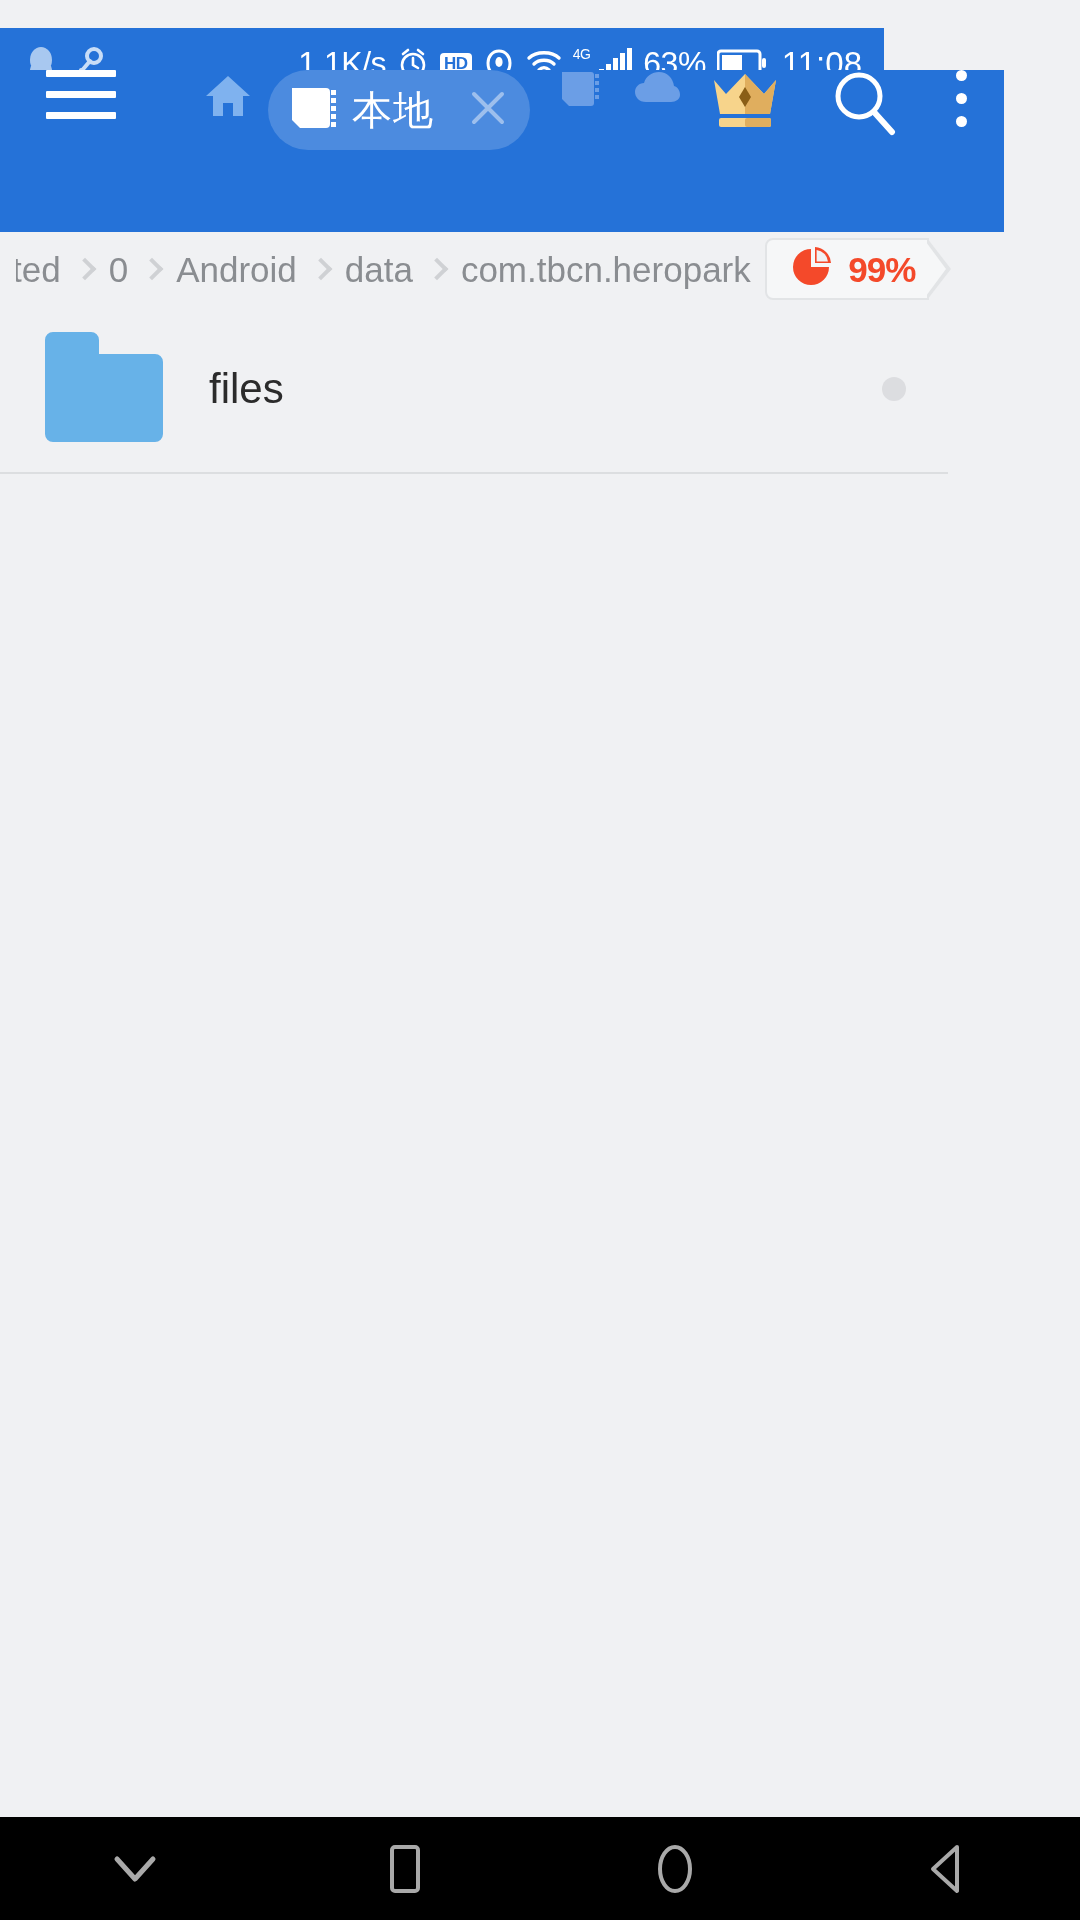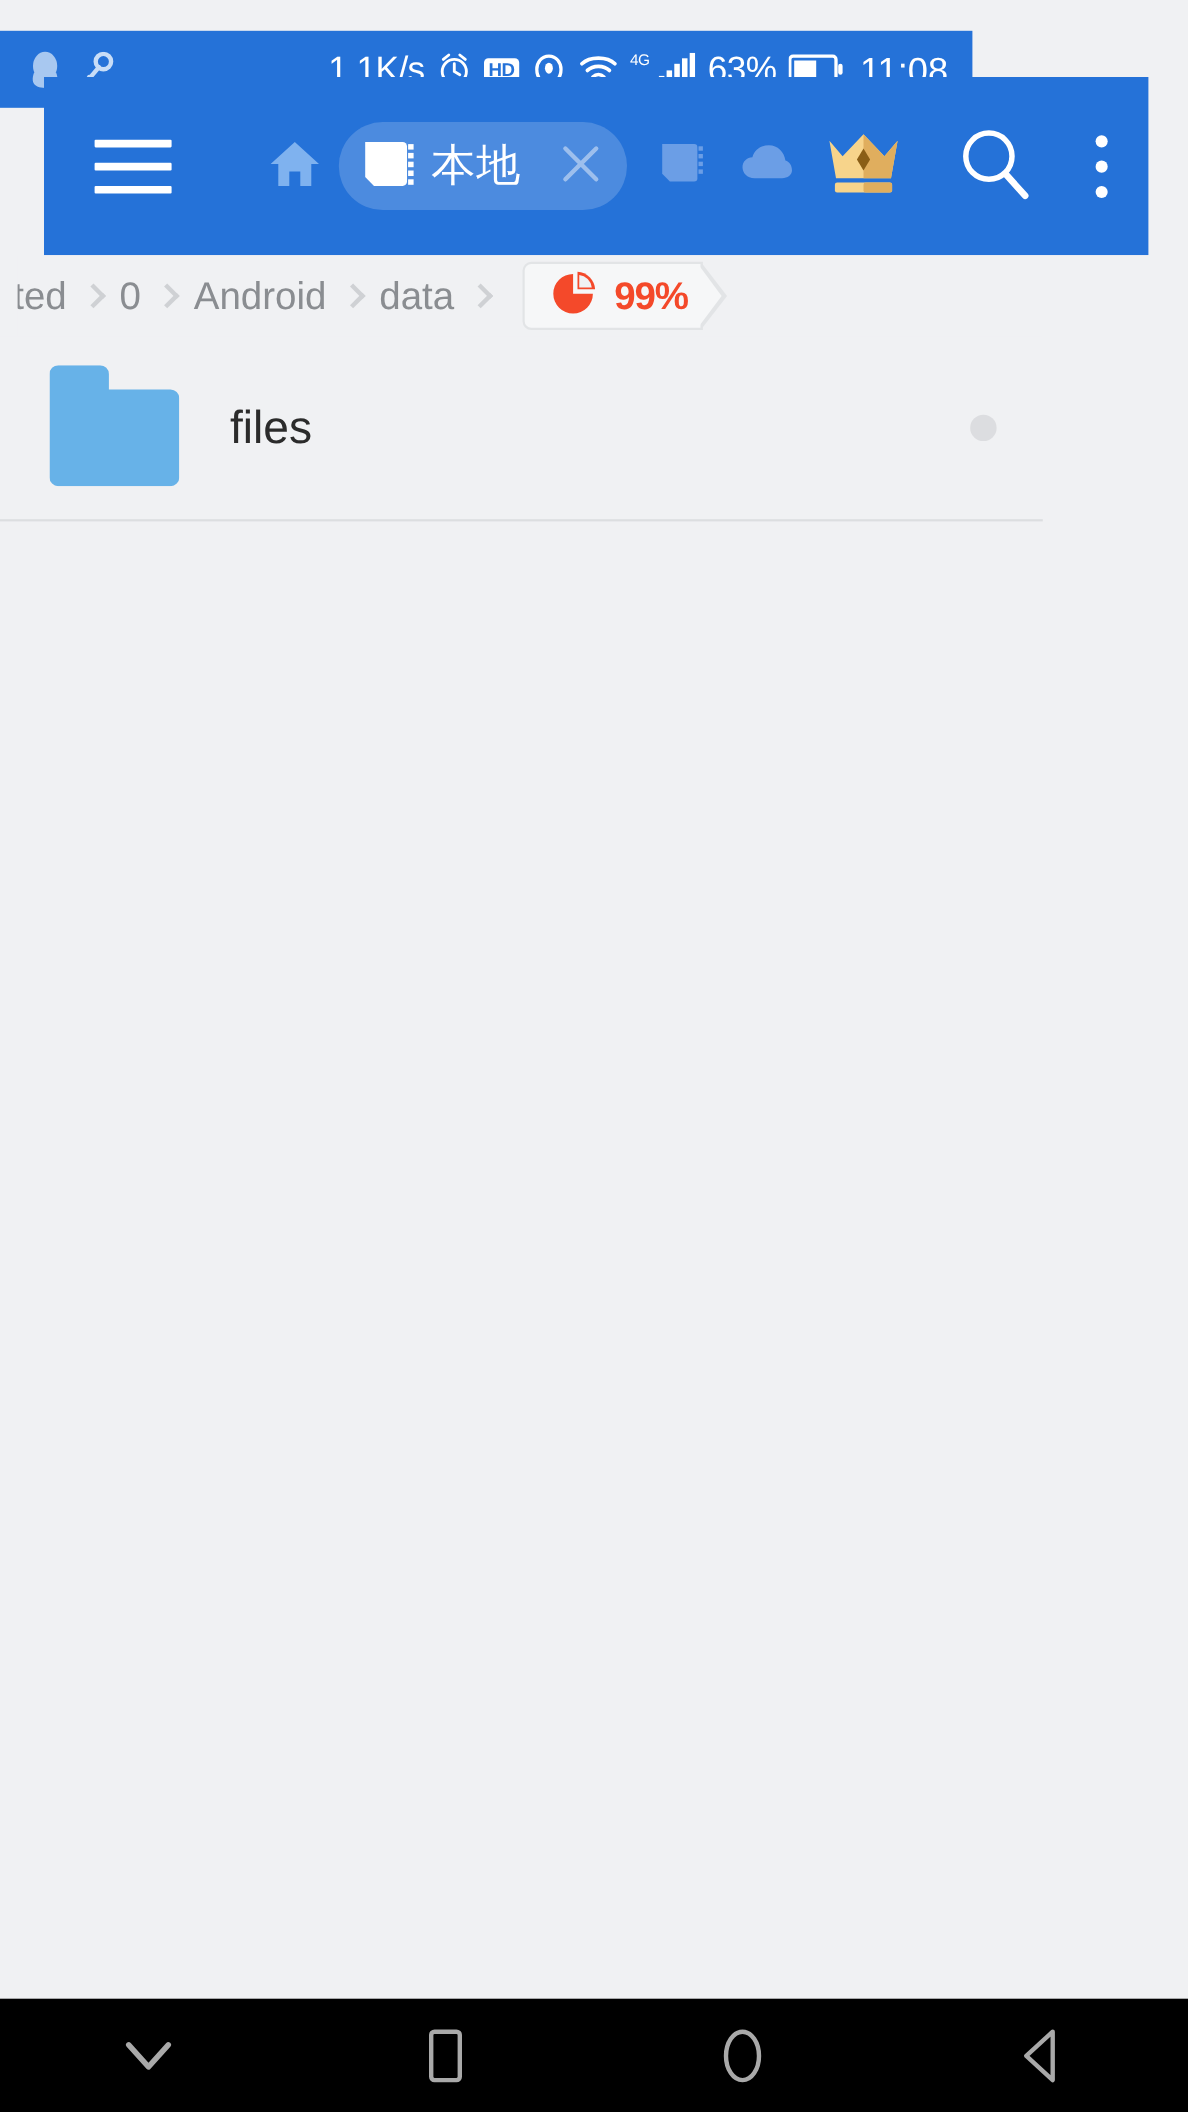--- a/index.html
+++ b/index.html
@@ -24,21 +24,21 @@
   .sb-ico{ display:inline-flex; align-items:center; justify-content:center; }
   .hd-badge{
     background:#ffffff; color:#2572d8; font-size:17px; font-weight:bold;
     border-radius:4px; padding:2px 4px; line-height:1; letter-spacing:-0.5px;
   }
   .g4{ font-size:14px; position:relative; top:-9px; margin-right:-3px; }
 
   
   .toolbar{
     position:absolute; top:70px; left:0; width:1004px; height:162px;
-    background:#2572d8; display:flex; align-items:center;margin-left:40px;
+    background:#2572d8; display:flex; 
   }
   .hamburger{ width:72px; margin-left:46px; display:flex; flex-direction:column; gap:14px; cursor:pointer;}
   .hamburger span{ display:block; height:7px; background:#fff; border-radius:1px; }
   .hamburger span:nth-child(1){ width:70px; }
   .hamburger span:nth-child(2){ width:70px; }
   .hamburger span:nth-child(3){ width:70px; }
 
   .tb-home{ margin-left:84px; }
   .tab-pill{
     margin-left:14px; height:80px; background:rgba(255,255,255,0.18);
@@ -248,20 +248,21 @@
 
   <div class="crumbbar">
     <span class="crumb first">ted</span>
     <span class="crumb-sep"></span>
     <span class="crumb">0</span>
     <span class="crumb-sep"></span>
     <span class="crumb">Android</span>
     <span class="crumb-sep"></span>
     <span class="crumb">data</span>
     <span class="crumb-sep"></span>
+    <span class="crumb">com.tbcn.heropark</span>
 
     <div class="storage-badge">
       <span>
         <svg width="42" height="42" viewBox="0 0 42 42">
           <path d="M19 3 A18 18 0 1 0 37 21 L19 21 Z" fill="#f4492a"></path>
           <path d="M23 1 L23 17 L39 17 A17 17 0 0 0 23 1 Z" fill="#f4492a"></path>
           <path d="M24.6 4 L24.6 15.4 L36 15.4 A13 13 0 0 0 24.6 4 Z" fill="#f0f1f3"></path>
         </svg>
       </span>
       <span class="storage-pct">99%</span>

